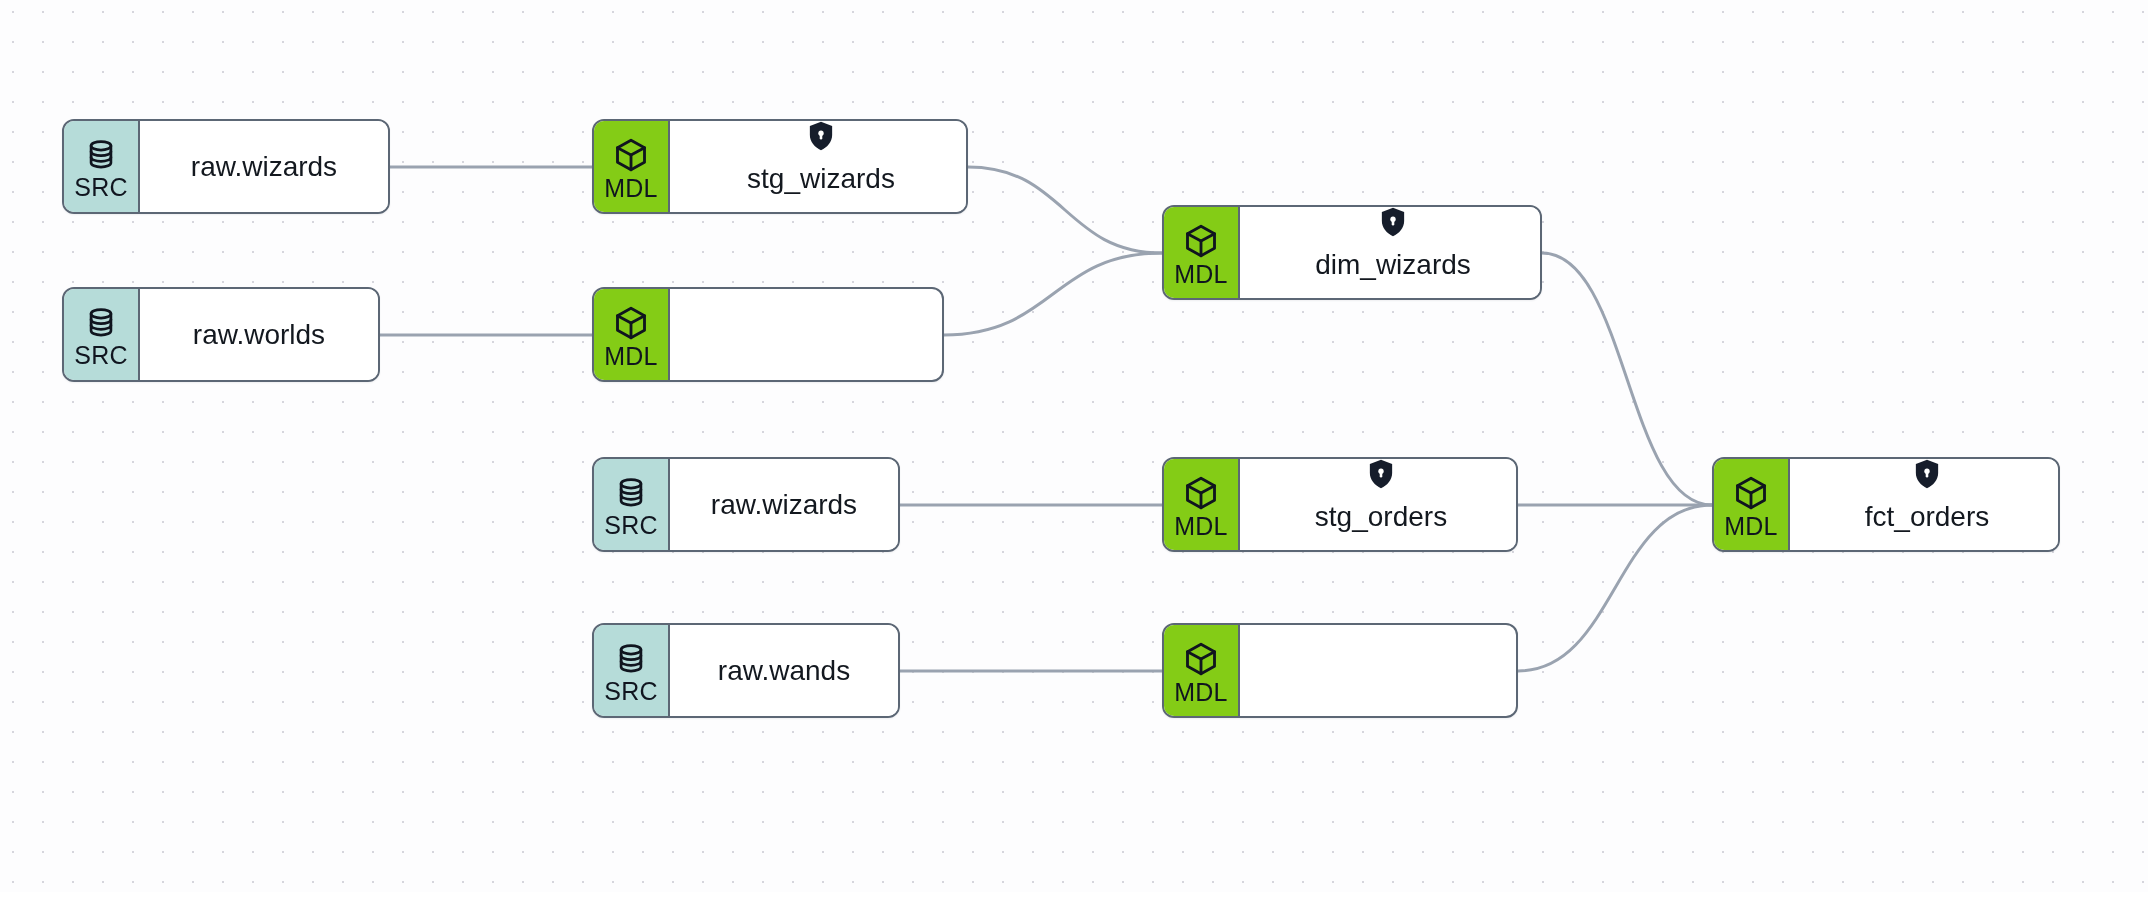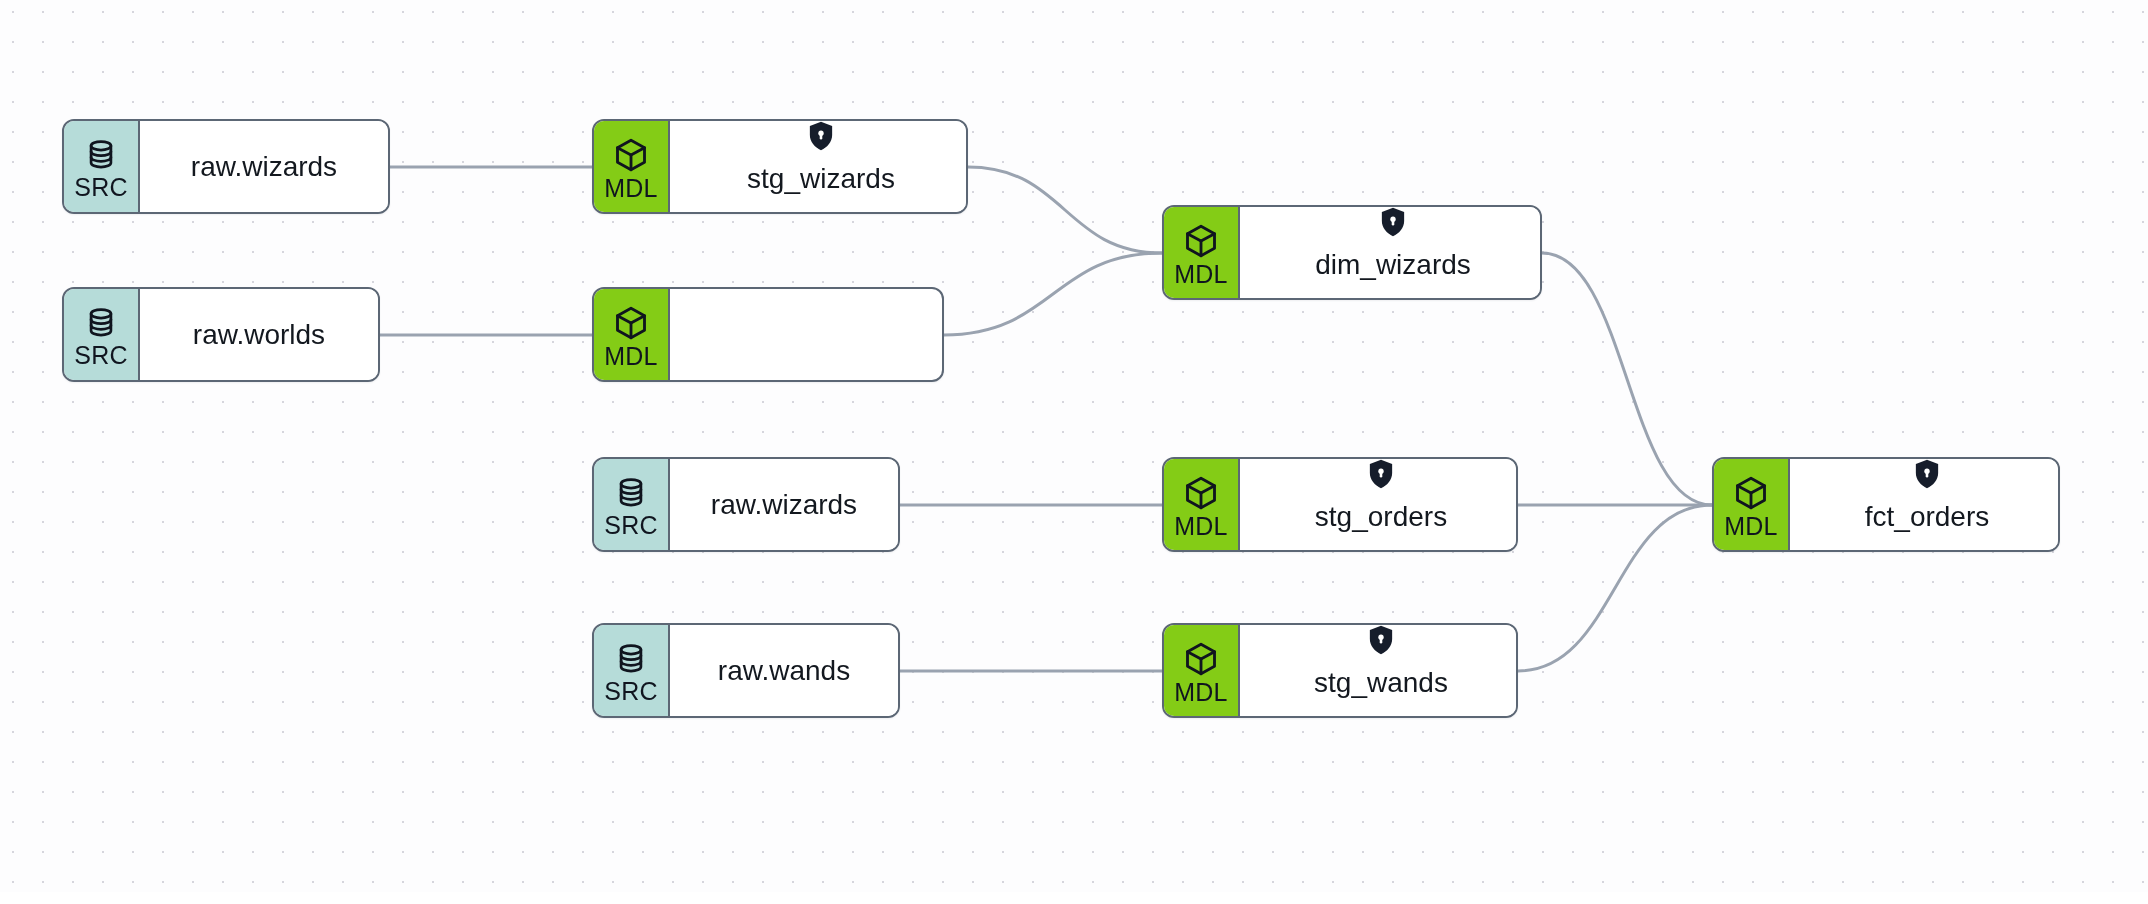--- a/index.html
+++ b/index.html
@@ -238,28 +238,20 @@
       </div>
       <div class="node" style="left: 1162px; top: 623px; width: 356px; height: 95px;">
         <div class="badge mdl">
           <span class="badge-icon"><svg width="36" height="36" viewBox="0 0 24 24" fill="none" stroke="#10151f" stroke-width="1.9" stroke-linecap="round" stroke-linejoin="round">
               <path d="M12 2.2 L21 7.1 v9.8 L12 21.8 L3 16.9 V7.1 Z"></path>
               <path d="M3 7.1 L12 12 L21 7.1"></path>
               <path d="M12 12 V21.8"></path>
             </svg></span>
           <span class="badge-text">MDL</span>
         </div>
-        <div class="body with-icon">
-          <span class="shield-icon"><svg width="26" height="30" viewBox="0 0 24 28" fill="#161d2b">
-              <path d="M12 0.8 L22.4 4.6 V13 c0 6.4 -4.5 11.4 -10.4 14.2 C6.1 24.4 1.6 19.4 1.6 13 V4.6 Z"></path>
-              <circle cx="12" cy="11.4" r="2.5" fill="#ffffff"></circle>
-              <rect x="10.8" y="11.8" width="2.4" height="5.4" rx="1.2" fill="#ffffff"></rect>
-            </svg></span>
-          <span class="node-label">stg_wands</span>
-        </div>
       </div>
       <div class="node" style="left: 1712px; top: 457px; width: 348px; height: 95px;">
         <div class="badge mdl">
           <span class="badge-icon"><svg width="36" height="36" viewBox="0 0 24 24" fill="none" stroke="#10151f" stroke-width="1.9" stroke-linecap="round" stroke-linejoin="round">
               <path d="M12 2.2 L21 7.1 v9.8 L12 21.8 L3 16.9 V7.1 Z"></path>
               <path d="M3 7.1 L12 12 L21 7.1"></path>
               <path d="M12 12 V21.8"></path>
             </svg></span>
           <span class="badge-text">MDL</span>
         </div>

